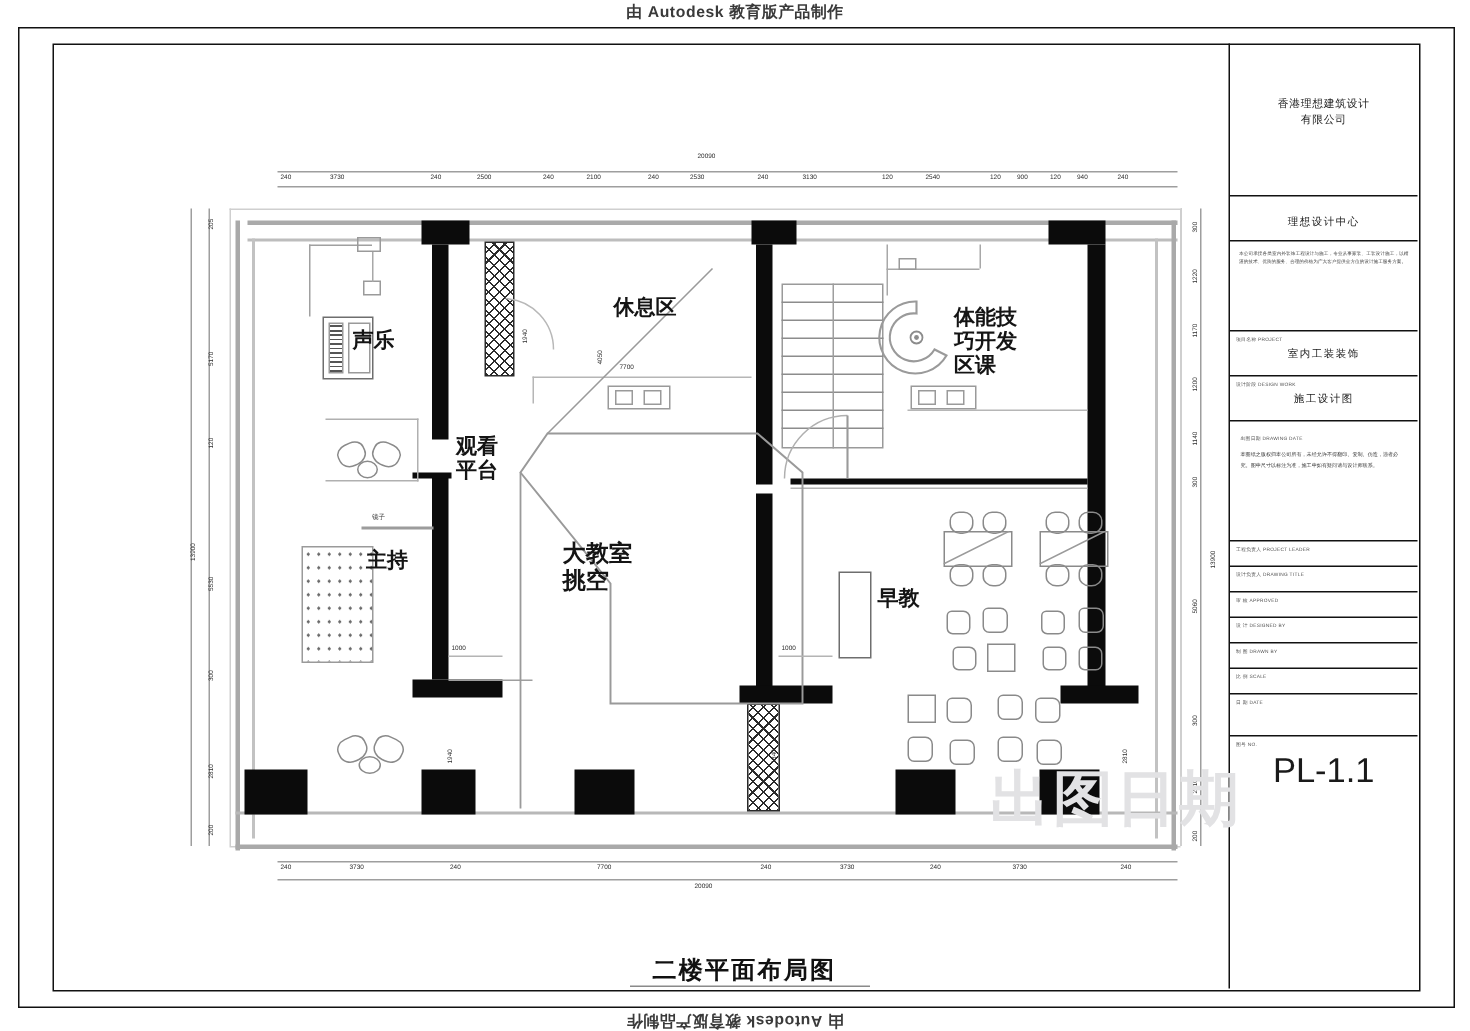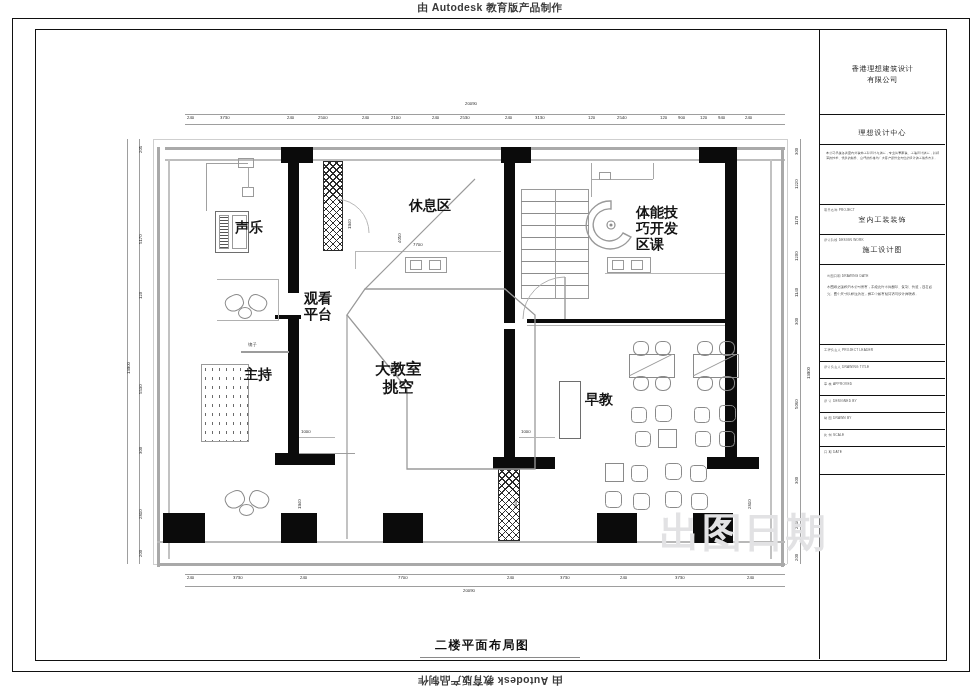--- a/index.html
+++ b/index.html
@@ -25,21 +25,21 @@
          border:1px solid #111;background:#fff;}
   .sheet-inner{position:absolute;left:22px;top:10px;width:910px;height:630px;
          border:1.6px solid #111;}
 
   
   .tb{position:absolute;left:806px;top:10px;width:126px;height:630px;
       border-left:1.6px solid #111;box-sizing:border-box;}
   .tb-row{border-bottom:1.4px solid #111;box-sizing:border-box;
           position:relative;padding:3px 4px;}
   .tb-big{font-size:7.2px;text-align:center;line-height:1.55;padding-top:34px;
-          height:86px;color:#1b1b1b;letter-spacing:.5px;}
+          height:102px;color:#1b1b1b;letter-spacing:.5px;}
   .tb-ctr{font-size:7px;text-align:center;height:30px;line-height:30px;letter-spacing:1px;}
   .tb-para{height:60px;font-size:3.1px;line-height:1.75;color:#444;
            padding:6px 6px;text-align:justify;}
   .tb-lab{font-size:3.2px;color:#555;letter-spacing:.2px;}
   .tb-val{font-size:7px;text-align:center;margin-top:3px;letter-spacing:1px;}
   .tb-h2{height:30px;}
   .tb-note{height:80px;font-size:3.4px;line-height:2.1;color:#3b3b3b;padding:8px 7px;}
   .tb-thin{height:17px;font-size:3.3px;color:#444;}
   .tb-num{height:44px;}
   .tb-numval{font-size:23px;text-align:center;letter-spacing:0px;line-height:1;
@@ -60,31 +60,31 @@
        repeating-linear-gradient(45deg,#2b2b2b 0 1px,transparent 1px 5px),
        repeating-linear-gradient(-45deg,#2b2b2b 0 1px,transparent 1px 5px);}
 
   .dothatch{position:absolute;box-sizing:border-box;border:1px solid #9a9a9a;
      background-image:radial-gradient(#6a6a6a .8px,transparent .9px);
      background-size:7px 9px;}
 
   
   .rl{position:absolute;font-weight:bold;color:#141414;line-height:1.16;
       white-space:nowrap;font-family:"DejaVu Sans",sans-serif;}
-  .rl-lg{font-size:15.5px;text-align:center;}
+  .rl-lg{font-size:15.5px;}
   .rl-md{font-size:14px;}
   .tiny{position:absolute;font-size:4.4px;color:#3c3c3c;white-space:nowrap;
         font-family:"DejaVu Sans",sans-serif;}
   .dim{position:absolute;font-size:4.3px;color:#2e2e2e;white-space:nowrap;
        font-family:"Liberation Sans",sans-serif;}
   .dim-v{transform-origin:0 0;transform:rotate(-90deg);}
 
   .dimline{position:absolute;background:#9e9e9e;}
 
-  .plantitle{position:absolute;font-size:12px;font-weight:bold;color:#111;
+  .plantitle{position:absolute;font-size:16px;font-weight:bold;color:#111;
      letter-spacing:1.5px;font-family:"DejaVu Sans",sans-serif;}
   .titlerule{position:absolute;height:1px;background:#8a8a8a;}
 
   .stair-step{position:absolute;height:1px;background:#8c8c8c;}
   .chair{position:absolute;border:1.2px solid #8a8a8a;}
   .chair-r{border-radius:40% 40% 45% 45%;}
   .pent{position:absolute;border:1.2px solid #8a8a8a;
         border-radius:22% 30% 28% 26%;}
   .sq{position:absolute;border:1.2px solid #8a8a8a;}
   .tbl{position:absolute;border:1.2px solid #8a8a8a;}
@@ -397,16 +397,20 @@
     <div class="tb-row tb-thin">
       <div class="tb-lab">制  图  DRAWN BY</div>
     </div>
     <div class="tb-row tb-thin">
       <div class="tb-lab">比  例  SCALE</div>
     </div>
     <div class="tb-row tb-thin" style="height:28px;">
       <div class="tb-lab">日  期  DATE</div>
     </div>
 
+    <div class="tb-row tb-num" style="border-bottom:none;">
+      <div class="tb-lab">图号  NO.</div>
+      <div class="tb-numval">PL-1.1</div>
+    </div>
   </div>
 </div>
 
 <div class="wm-center">出图日期</div>
 
 </body></html>

